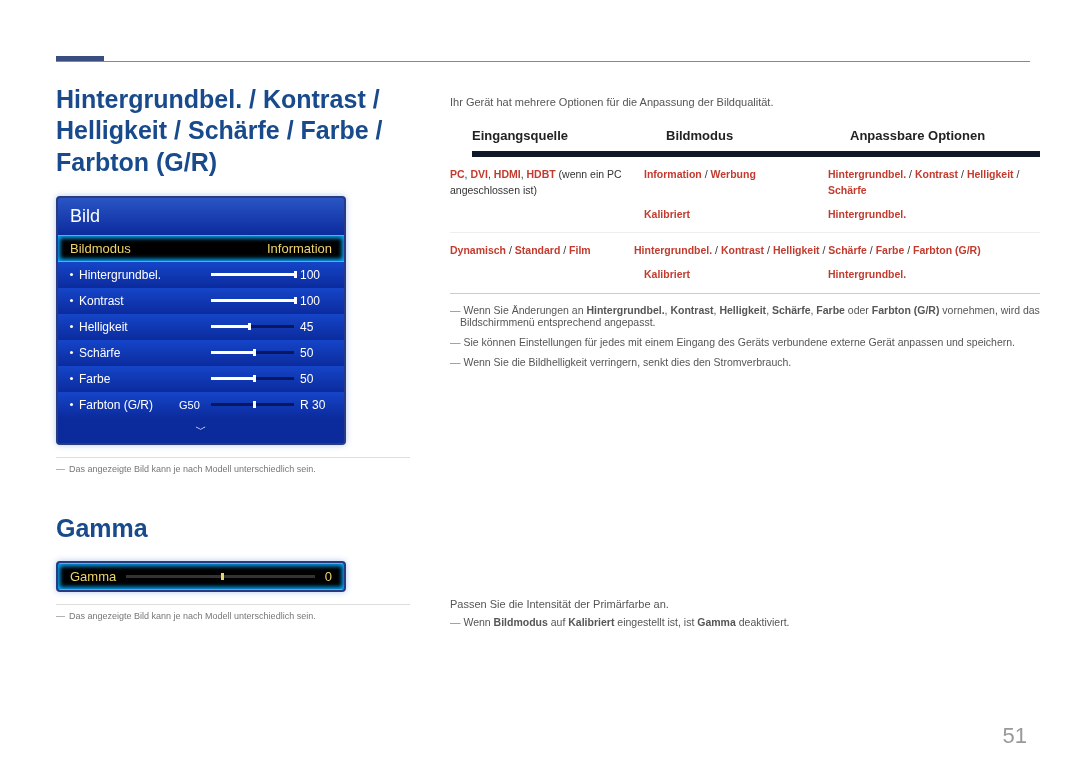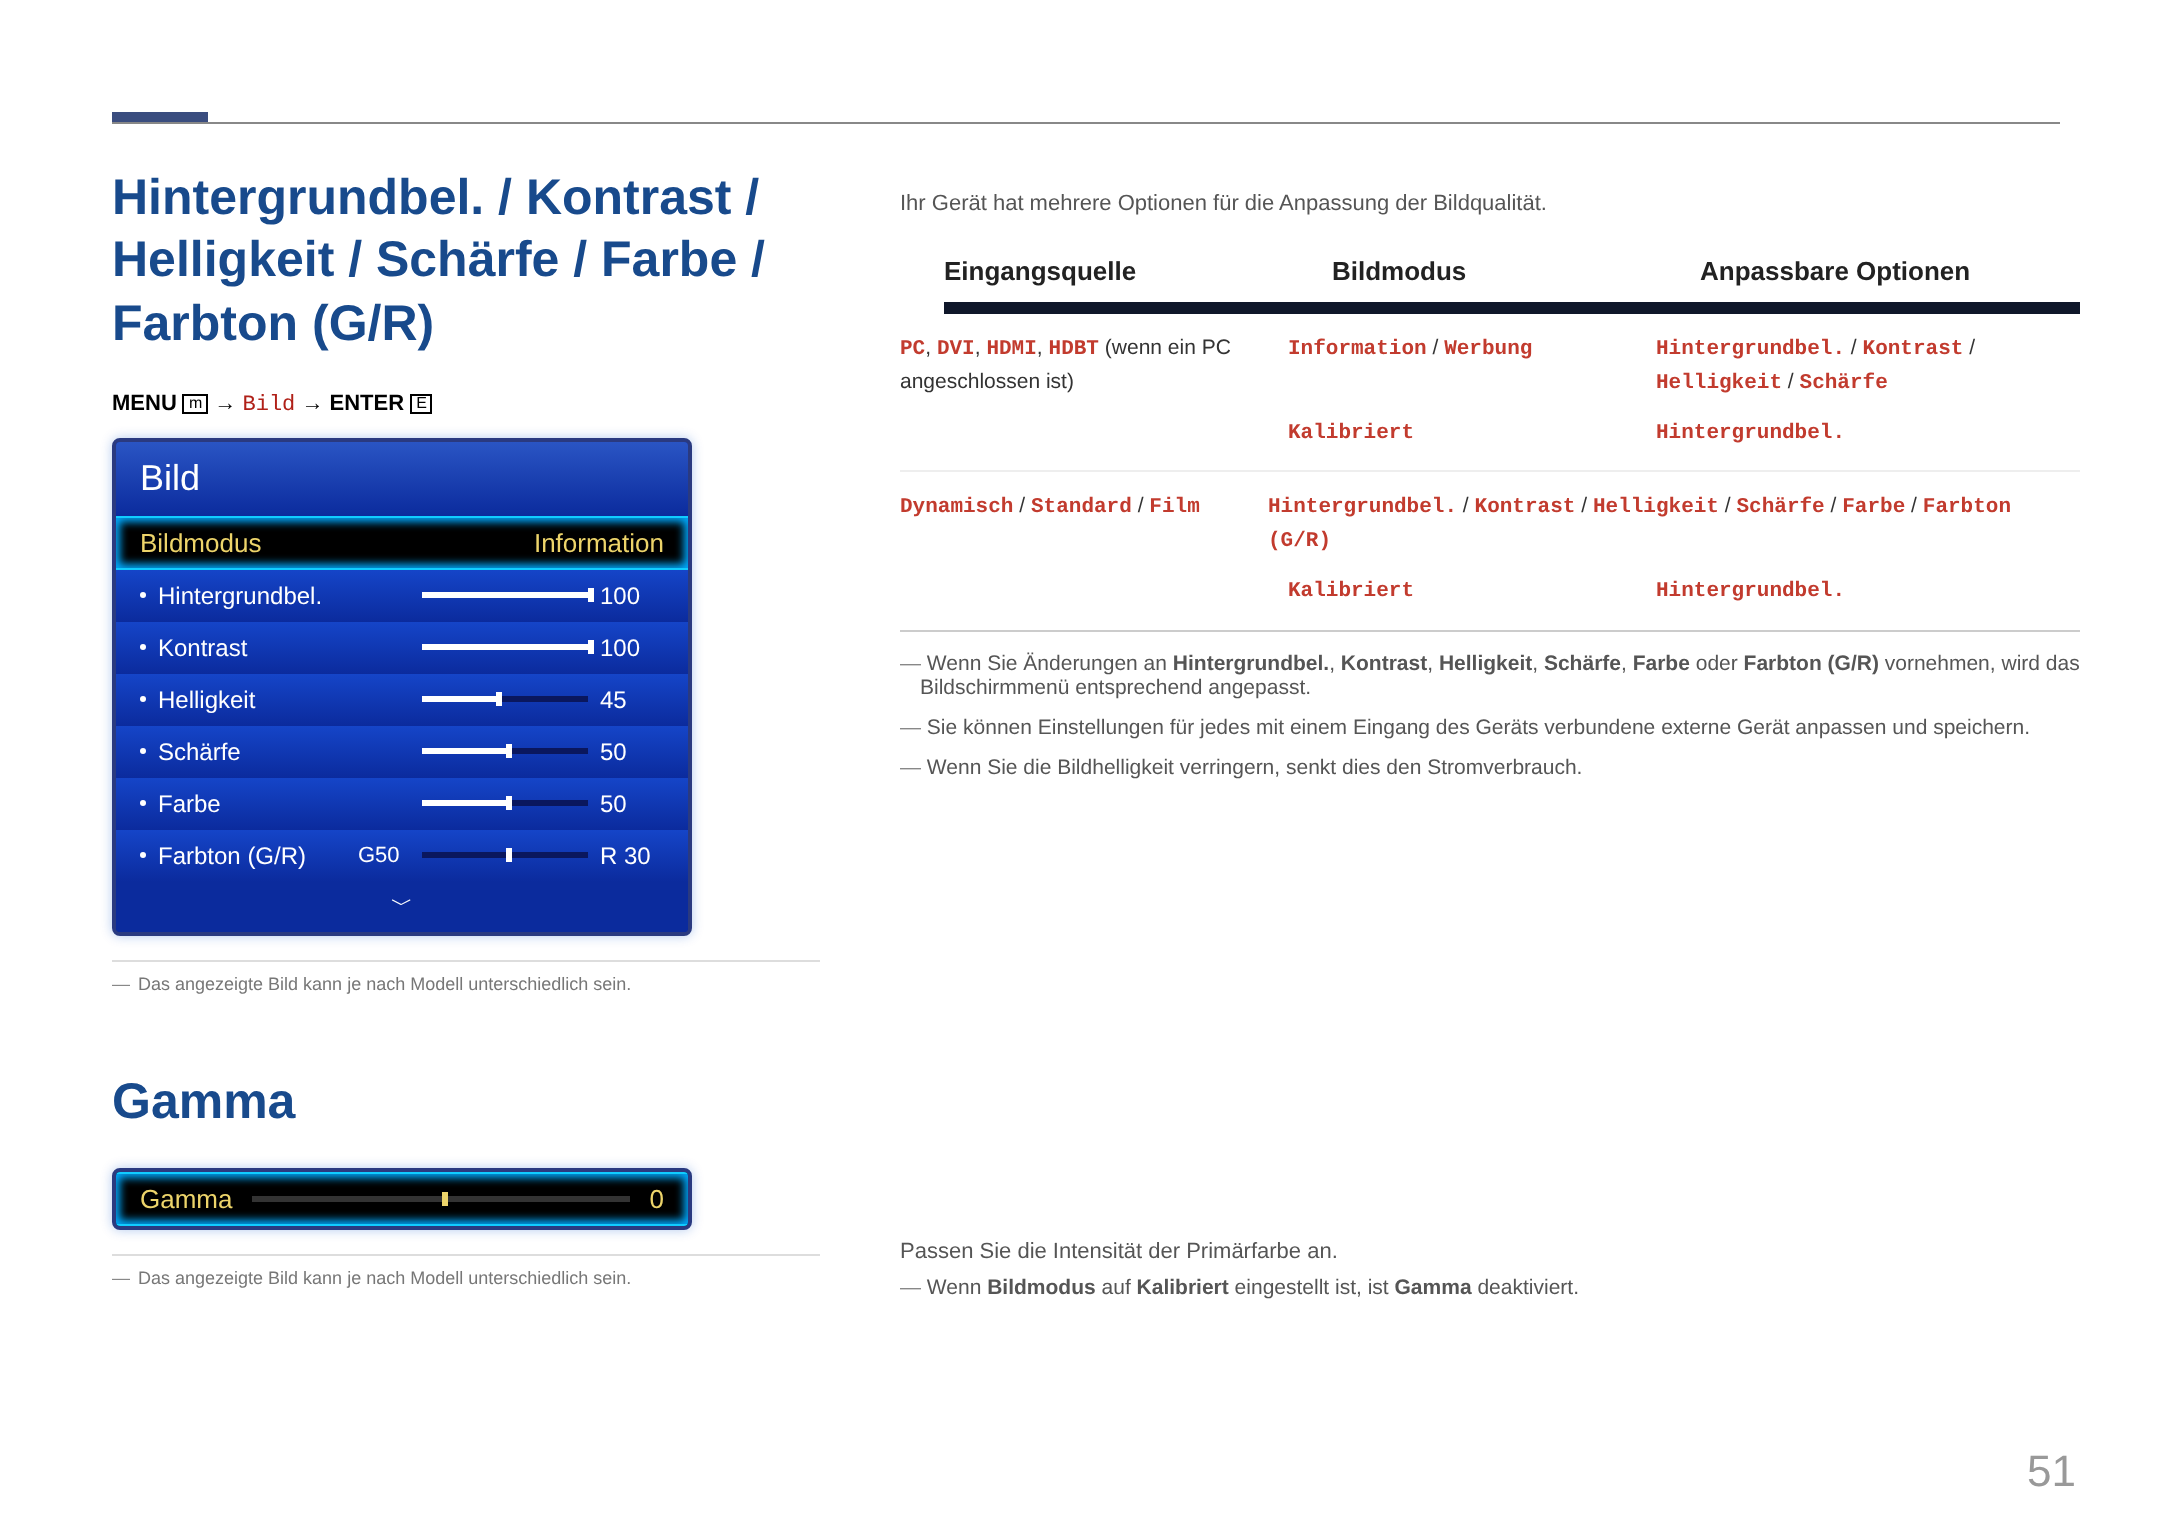--- a/index.html
+++ b/index.html
@@ -128,45 +128,42 @@
   .thead .c2 { width: 184px;}
   .thead .c3 { flex:1;}
   .trow {
     display:flex; font-size:10.5px; color:#333; line-height:1.5;
     border-bottom: 1px solid #eee; padding-bottom:10px; margin-bottom:10px;
   }
   .trow:last-of-type { border-bottom:1px solid #ccc;}
   .trow .c1 { width:194px; padding-right:12px;}
   .trow .c2 { width:184px; padding-right:12px;}
   .trow .c3 { flex:1;}
-  .red { color:#c23b2e; font-weight:500;font-family:Liberation Mono, monospace;}
+  .red { color:#c23b2e; font-weight:500;}
   .b { font-weight:700;}
   .notes { font-size:10.5px; color:#555;}
   .notes p { margin-bottom:8px; text-indent:-10px; padding-left:10px;}
   .notes .tick { color:#888;}
   
   .gammaSection { margin-top: 40px; }
   
   .pagenum {
-    position:absolute; right:42px; bottom:14px;
+    position:absolute; right:53px; bottom:14px;
     font-size: 22px; color:#999; font-weight:300;
   }
 </style>
 </head>
 <body>
 
 <div class="topline"></div>
 <div class="topmark"></div>
 
 <div class="leftcol">
   <h1>Hintergrundbel. / Kontrast / Helligkeit / Schärfe / Farbe / Farbton (G/R)</h1>
 
-  <div class="menupath">
-    <span>MENU</span> <span class="icon">m</span> → <span class="red">Bild</span> → <span>ENTER</span> <span class="icon">E</span>
-  </div>
 
   <div class="panel">
     <div class="title">Bild</div>
     <div class="hilite">
       <span class="l">Bildmodus</span>
       <span class="r">Information</span>
     </div>
     <div id="panel1-rows">
         <div class="row">
           <span class="dot"></span>

